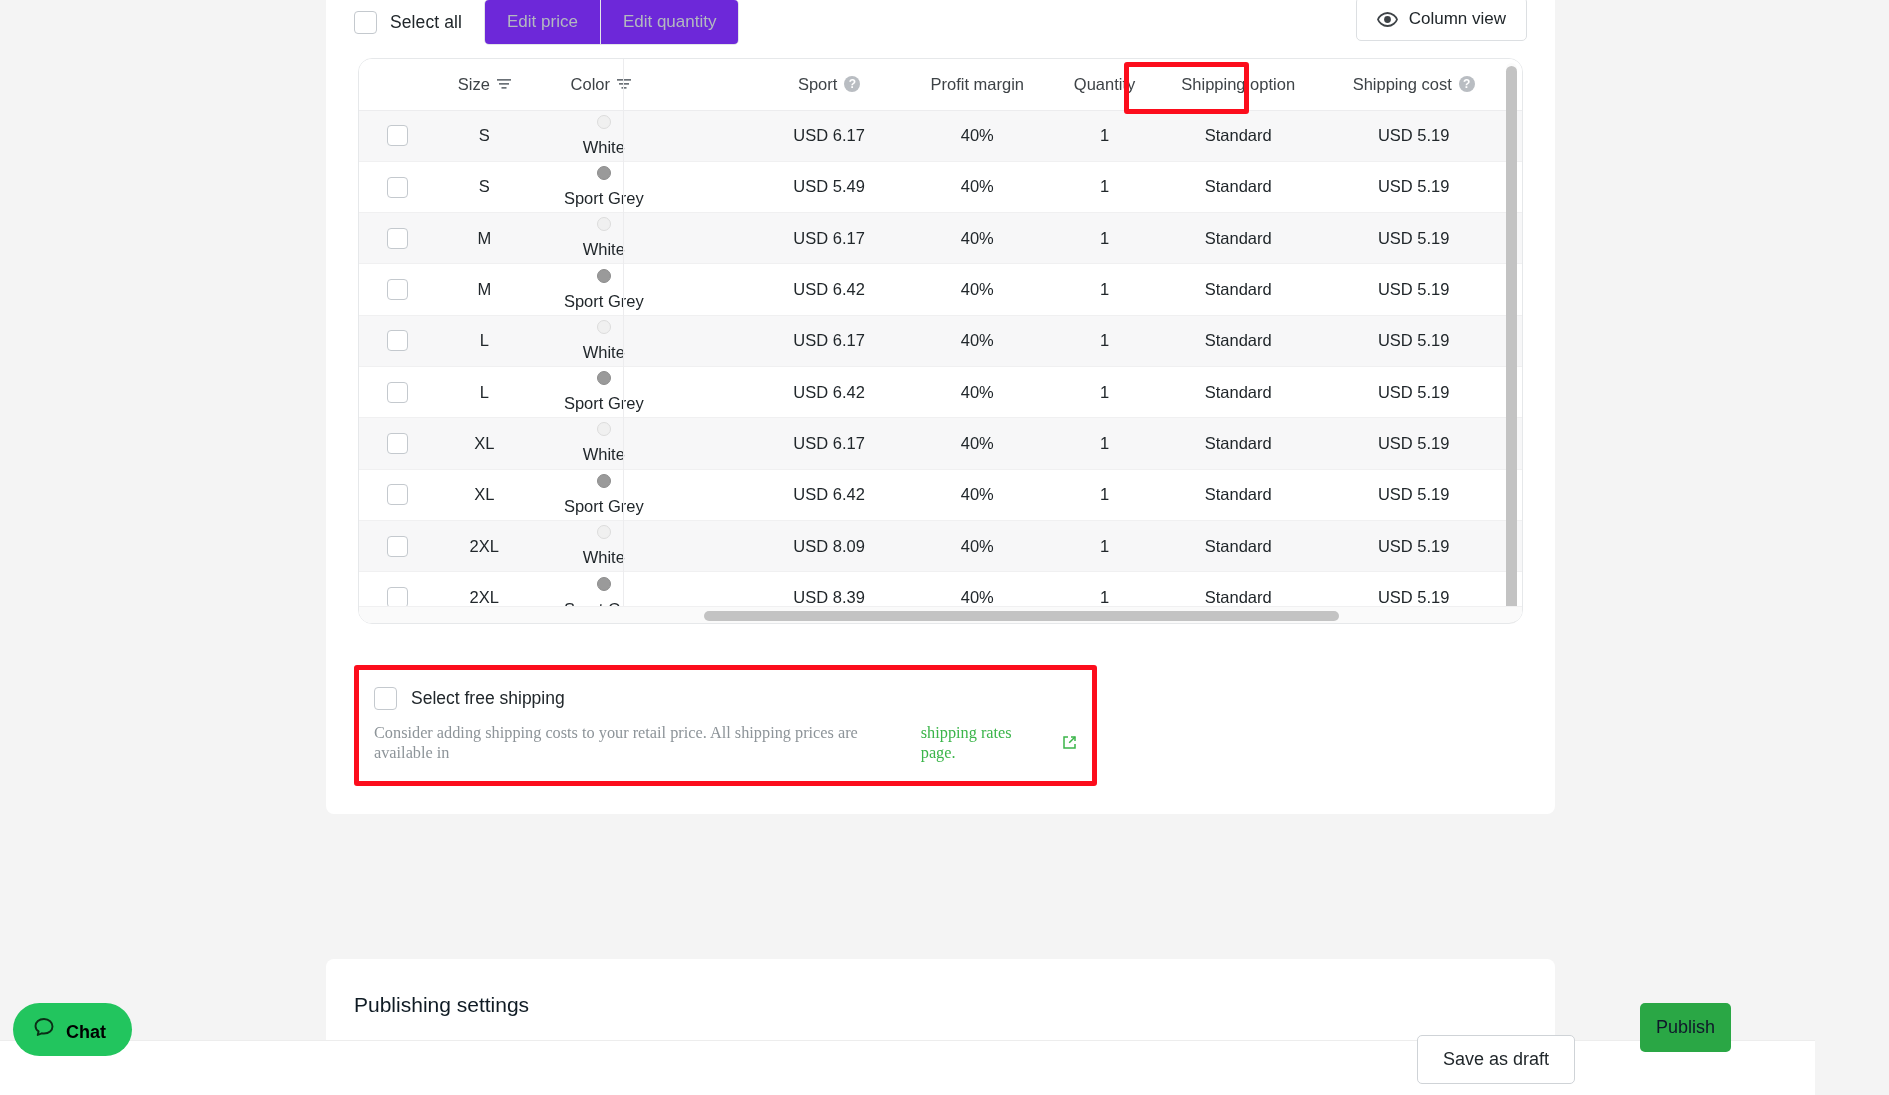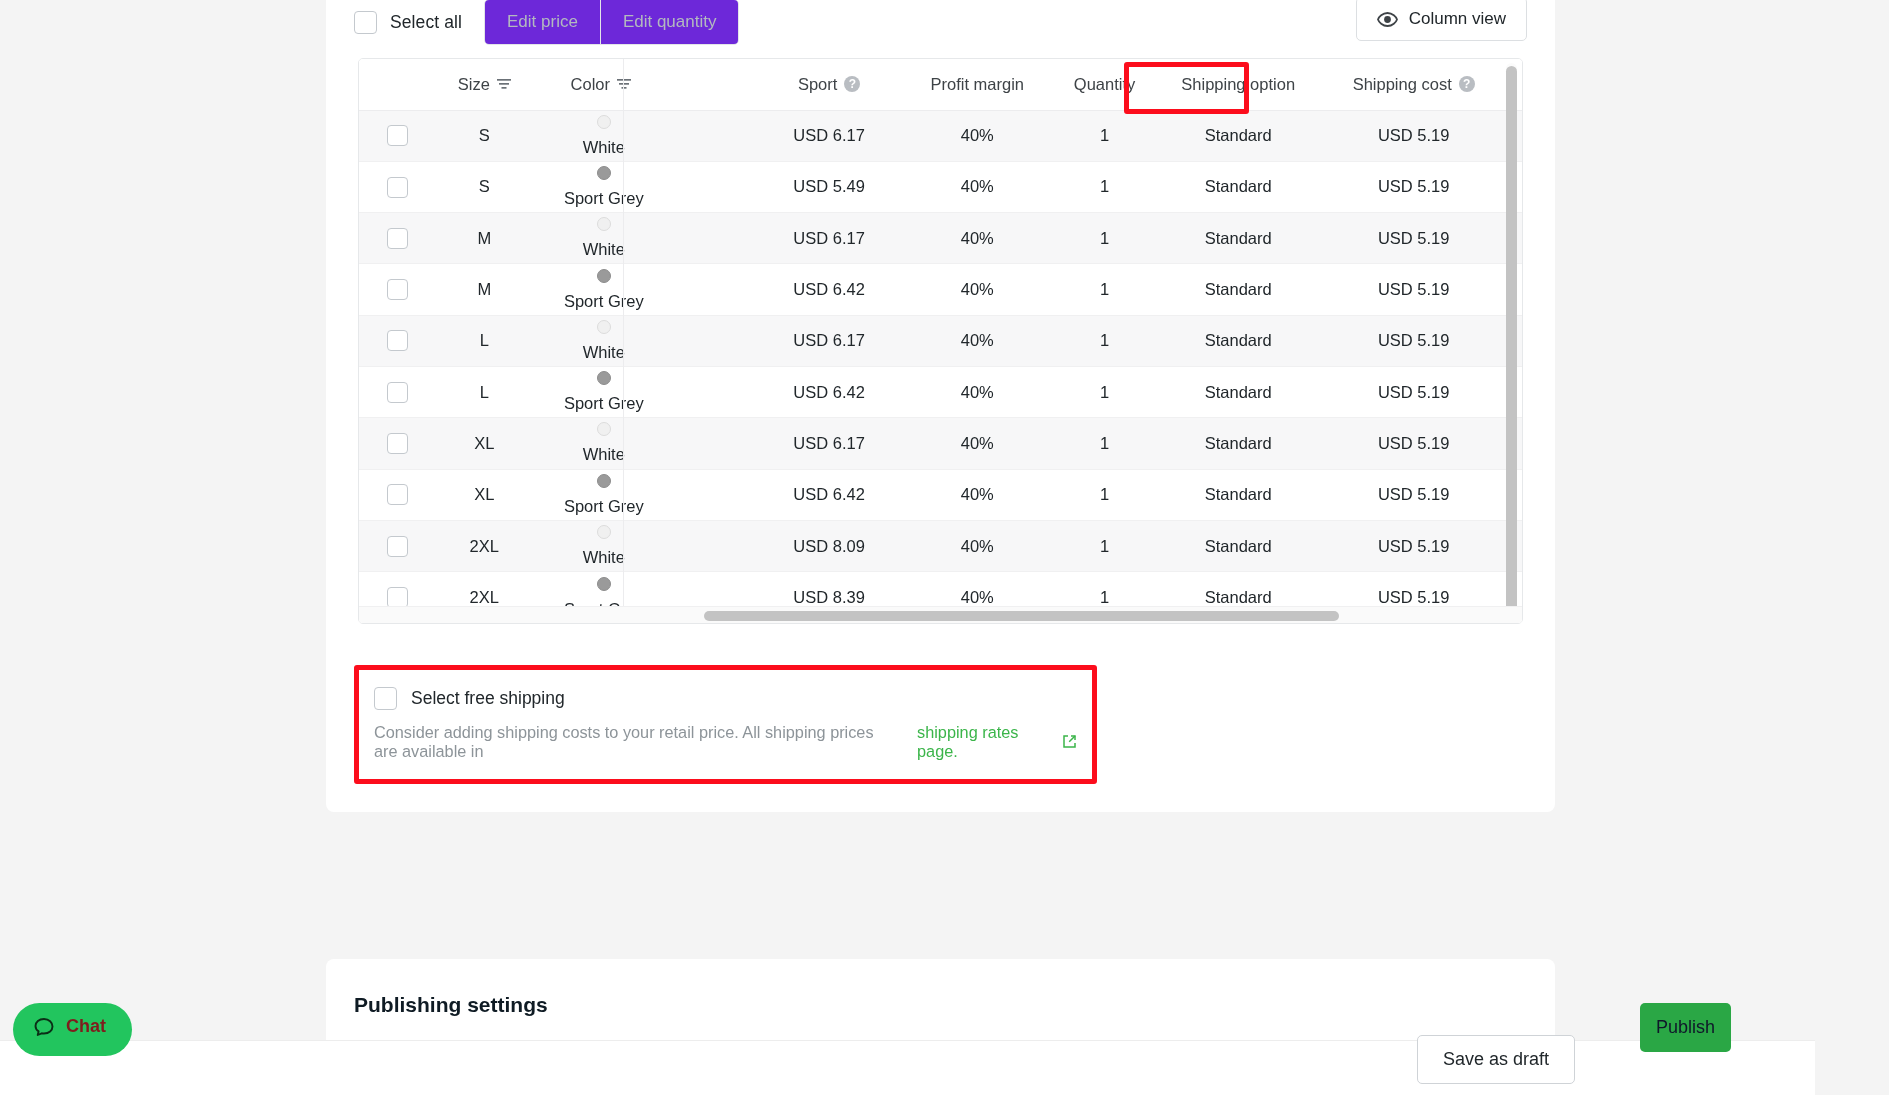--- a/index.html
+++ b/index.html
@@ -63,21 +63,21 @@
     font-size: 17px; color: #21272b;
     font-family: inherit; cursor: pointer;
   }
   .eye-icon { display: flex; align-items: center; }
 
   
   .table-wrap {
     position: relative;
     margin: 0 32px;
     border: 1px solid #e6e8ea;
-    border-radius: 5px;
+    border-radius: 14px;
     background: #fff;
     overflow: hidden;
   }
   table { border-collapse: collapse; width: 100%; table-layout: fixed; }
   thead th {
     height: 51px;
     font-size: 16.5px;
     font-weight: 400;
     color: #3e4347;
     background: #fff;
@@ -165,36 +165,37 @@
     width: 743px;
   }
   .free-ship-row { display: flex; align-items: center; gap: 14px; }
   .free-ship-row .cbox { width: 23px; height: 23px; }
   .free-ship-label { font-size: 17.5px; color: #21272b; }
   .free-ship-help {
     margin-top: 13px;
     font-size: 16.3px; color: #8d9499;
     display: flex; align-items: center; gap: 16px;
     flex-wrap: nowrap;
+    font-family: Liberation Serif, serif;
   }
   .link-green { color: #3bb54a; text-decoration: none; }
   .ext-icon { display: inline-flex; margin-left: 3px; }
   .shipping-pad { height: 28px; }
 
   
   .publish-card {
     position: absolute;
     left: 326px; top: 959px;
     width: 1229px; height: 90px;
     background: #fff;
     border-radius: 8px;
   }
   .publish-title {
     position: absolute; left: 28px; top: 34px;
-    font-size: 21px; font-weight: 700; color: #0f1b24;
+    font-size: 21px; font-weight: 400; color: #0f1b24;
   }
 
   
   .bottom-bar {
     position: absolute; left: 0; right: 0; bottom: 0;
     height: 55px; background: #ffffff;
     border-top: 1px solid #ededed;
   }
   .save-draft-btn {
     position: absolute; right: 240px; top: -38px;
@@ -205,22 +206,22 @@
   }
   .publish-btn {
     position: absolute; right: 84px; top: -38px;
     border: none; border-radius: 5px;
     background: #2aa745; color: #0f172a;
     font-family: inherit; font-size: 18px;
     padding: 14px 16px; cursor: pointer;
   }
   .chat-btn {
     position: absolute; left: 13px; top: -38px;
-    display: flex; align-items: flex-start; gap: 11px;
-    background: #22c55e; color: #7f1d1d;
+    display: flex; align-items: flex-end; gap: 11px;
+    background: #22c55e; color: #000000;
     border: none; border-radius: 28px;
     font-family: inherit; font-size: 18px; font-weight: 700;
     padding: 13px 26px 13px 20px;
     cursor: pointer;
   }
 
   
   .cost-highlight {
     position: absolute;
     left: 1124px; top: 62px;

